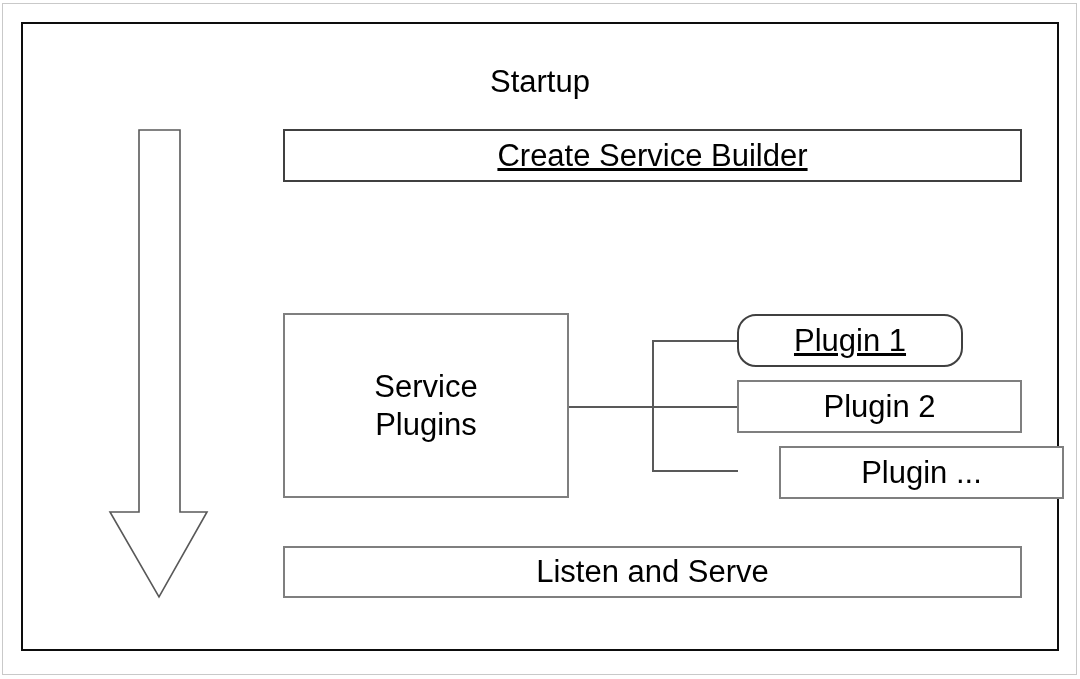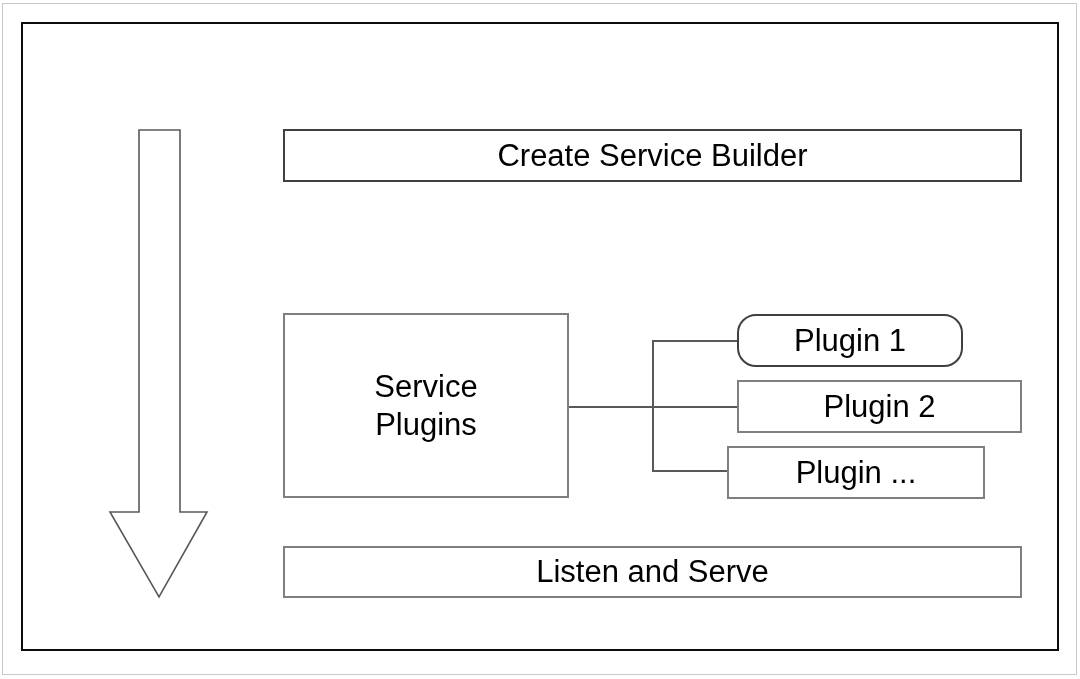--- a/index.html
+++ b/index.html
@@ -67,35 +67,36 @@
     display: flex;
     align-items: center;
     justify-content: center;
     text-align: center;
     font-size: 31px;
     line-height: 38px;
     color: #000000;
   }
   .box.dark {
     border-color: #404040;
+    text-decoration: underline;
   }
   .box .label {
     display: block;
     width: 100%;
     padding: 0 6px;
     white-space: pre-line;
   }
 
   
   #box-create-service-builder { left: 283px; top: 129px; width: 739px; height: 53px; }
   #box-set-definition-modifier { left: 283px; top: 212px; width: 739px; height: 55px; }
   #box-install-plugins       { left: 283px; top: 313px; width: 286px; height: 185px; }
   #box-plugin-1              { left: 737px; top: 314px; width: 226px; height: 53px; border-radius: 19px; }
   #box-plugin-2              { left: 737px; top: 380px; width: 285px; height: 53px; }
-  #box-plugin-3              { left: 727px; top: 446px; width: 258px; height: 53px; }
+  #box-plugin-3              { left: 779px; top: 446px; width: 285px; height: 53px; }
   #box-listen-and-serve      { left: 283px; top: 546px; width: 739px; height: 52px; }
 
   
   .conn {
     position: absolute;
     background: #595959;
   }
   .conn-h { height: 1.5px; }
   .conn-v { width: 1.5px; }
 
@@ -117,20 +118,21 @@
 </style>
 </head>
 <body>
 
 <div id="canvas">
 
   <div class="outer-frame"></div>
 
   <div class="startup-frame"></div>
 
+  <div class="title">Startup</div>
 
   <div id="flow-arrow">
     <svg viewBox="0 0 100 470" preserveAspectRatio="none" aria-hidden="true">
       <polygon points="31,1 72,1 72,383 99,383 51,468 2,383 31,383" fill="#ffffff" stroke="#595959" stroke-width="1.6" stroke-linejoin="miter"></polygon>
     </svg>
   </div>
 
   <div class="box dark" id="box-create-service-builder">
     <span class="label">Create Service Builder</span>
   </div>

